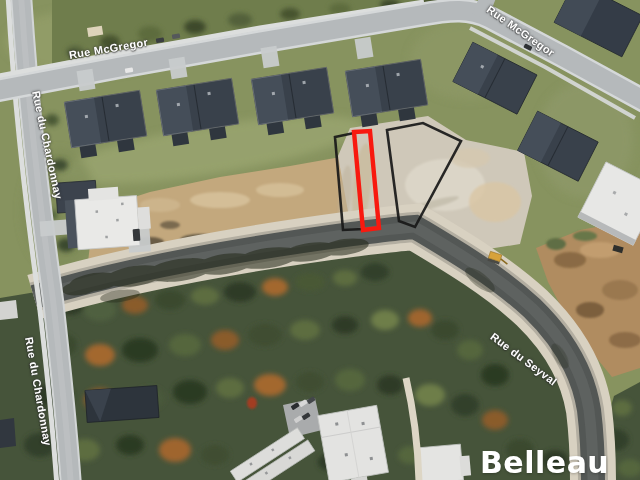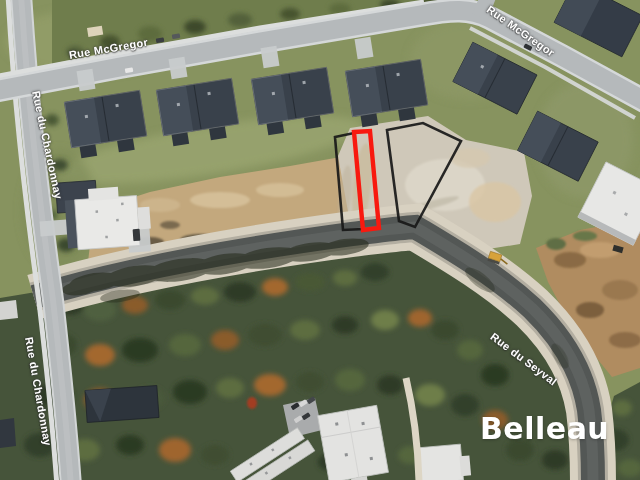--- a/index.html
+++ b/index.html
@@ -13,21 +13,21 @@
     position:absolute;color:#fff;font-weight:700;font-size:11px;
     letter-spacing:.35px;white-space:nowrap;transform-origin:left center;
     text-shadow:0 0 2px rgba(70,70,70,.95),0 0 3px rgba(45,45,45,.65),0 1px 1px rgba(0,0,0,.4);
   }
   .lbl-mcgregor-top{left:69px;top:49px;transform:rotate(-9.5deg);}
   .lbl-mcgregor-right{left:488px;top:2px;transform:rotate(35deg);}
   .lbl-chardonnay-top{left:36px;top:85px;transform:rotate(78deg);}
   .lbl-chardonnay-bottom{left:29px;top:331px;transform:rotate(80deg);}
   .lbl-seyval{left:492px;top:329px;transform:rotate(37deg);}
   .brand-watermark{
-    position:absolute;left:480px;top:414px;color:#fff;
+    position:absolute;left:480px;top:448px;color:#fff;
     font-family:"DejaVu Sans",sans-serif;font-weight:700;font-size:30px;
     letter-spacing:.5px;line-height:1;
     text-shadow:0 1px 3px rgba(0,0,0,.25);
   }
 </style>
 </head>
 <body>
 
 <div class="stage">
 

